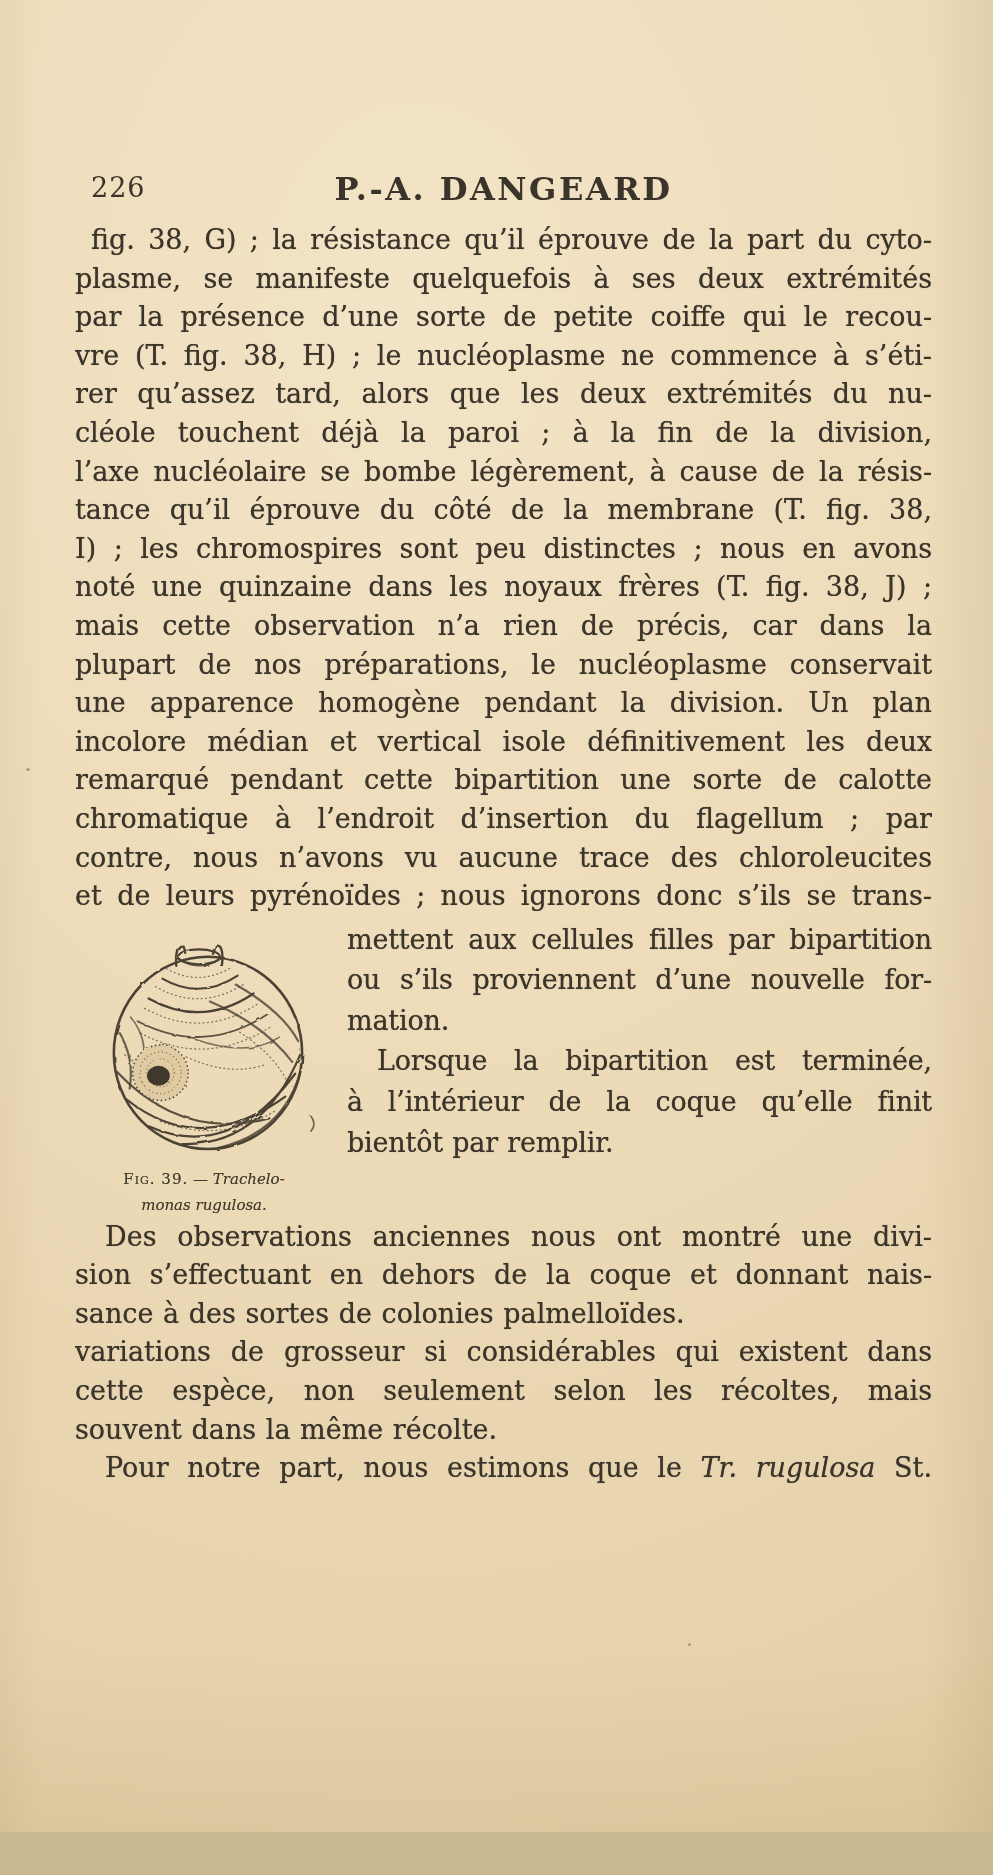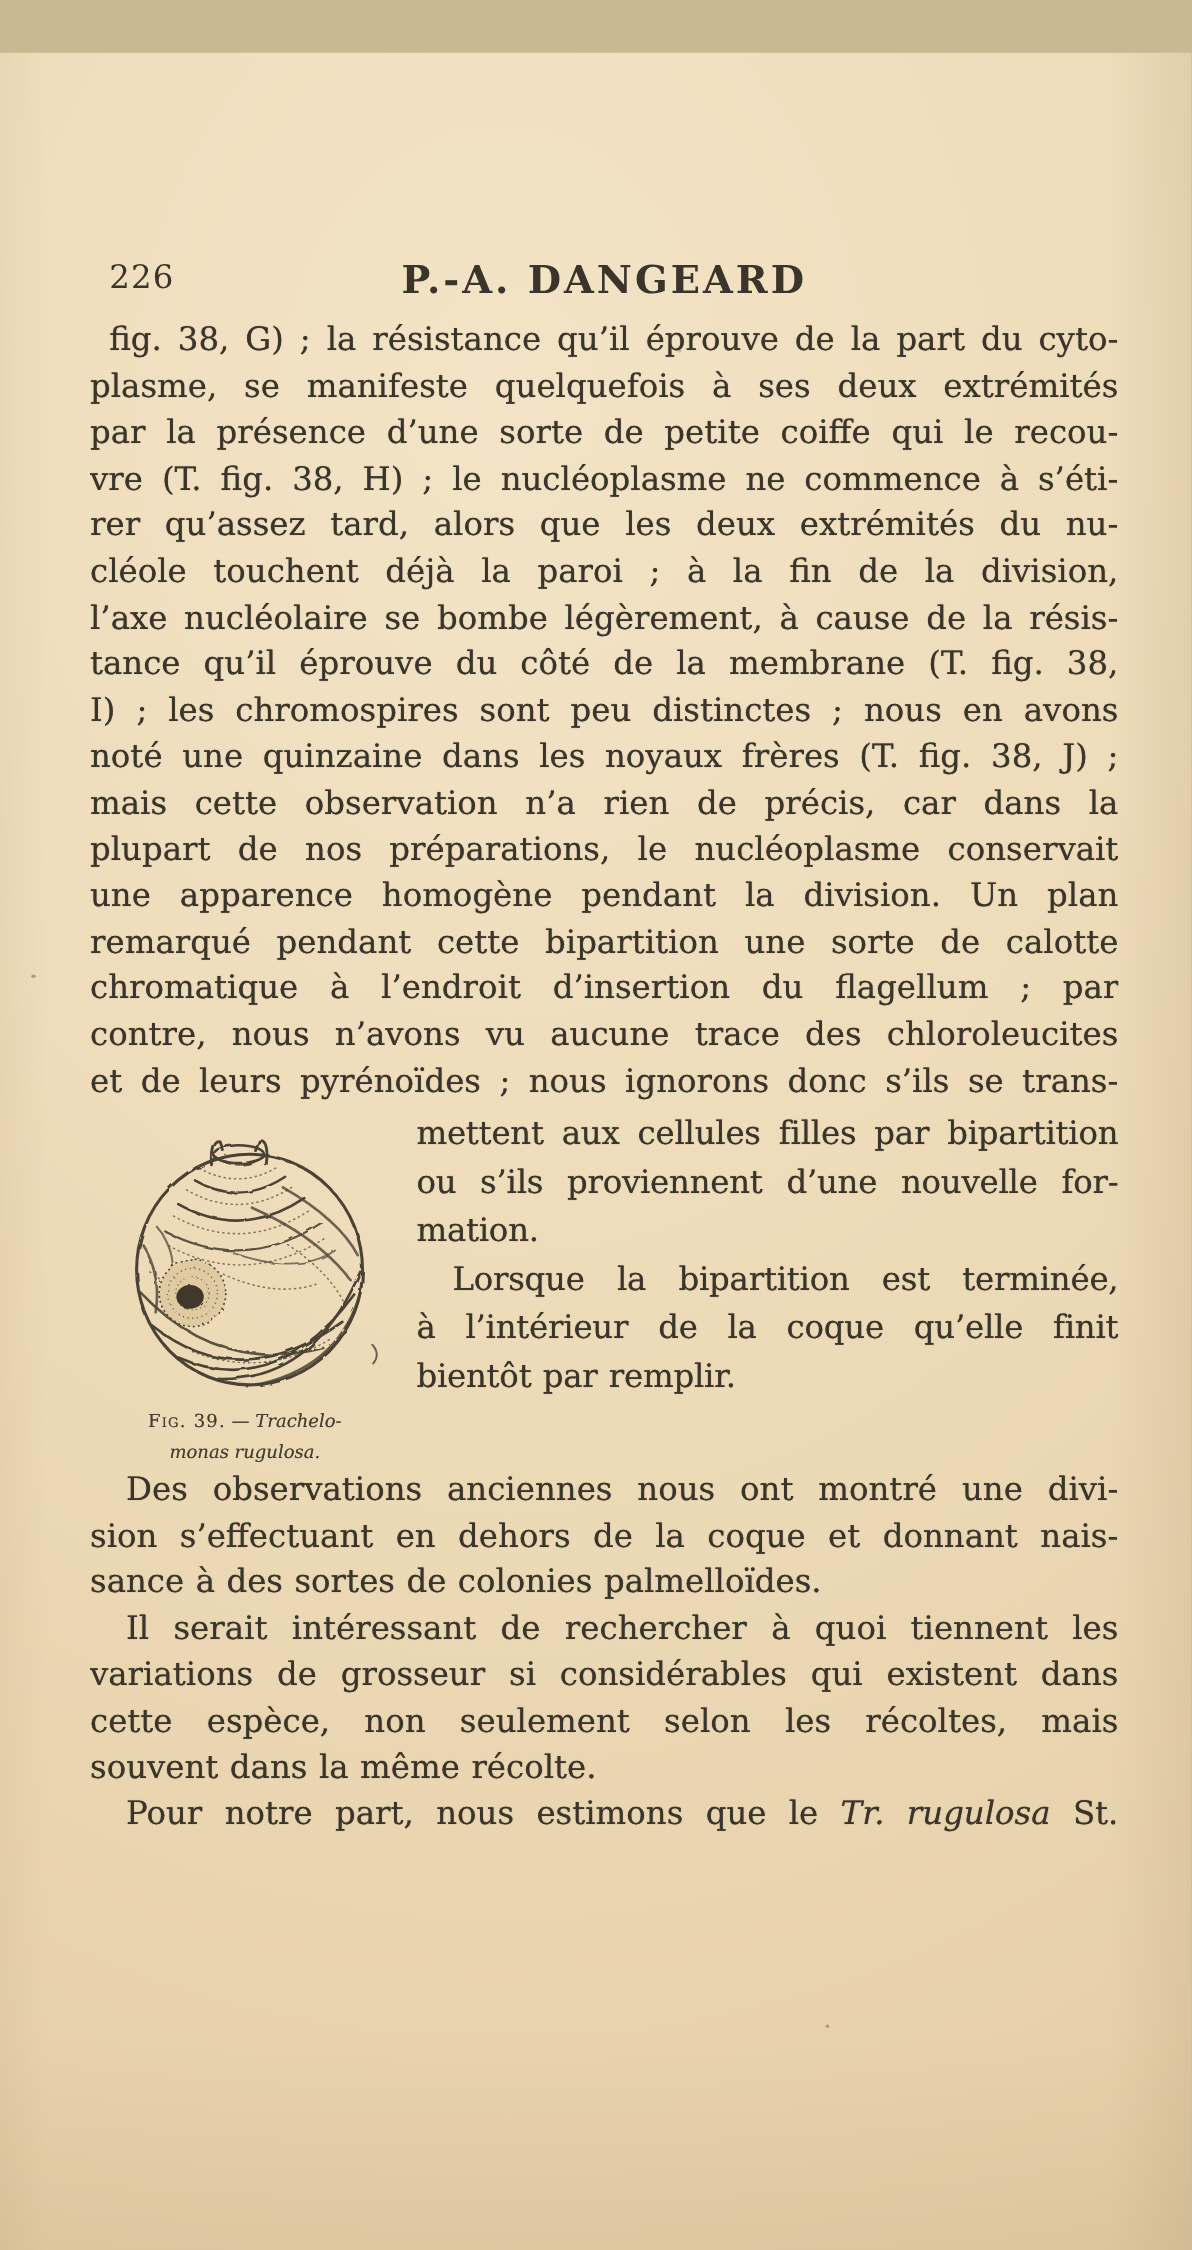--- a/index.html
+++ b/index.html
@@ -9,21 +9,20 @@
   }
   .page {
     position: relative;
     width: 993px;
     height: 1832px;
     overflow: hidden;
     color: #3a342a;
     font-family: "DejaVu Serif", "Liberation Serif", serif;
     background:
       radial-gradient(140% 95% at 42% 16%, #f3e4c7 0%, #eedcba 40%, #e9d5b0 70%, #e3cda4 100%);
-    margin-top: 44px;
   }
   
   .page::before {
     content: "";
     position: absolute; inset: 0;
     background:
       linear-gradient(to right, rgba(120,95,55,.06) 0, rgba(120,95,55,0) 4%, rgba(120,95,55,0) 93%, rgba(120,95,55,.10) 100%),
       linear-gradient(to bottom, rgba(120,95,55,0) 90%, rgba(120,95,55,.08) 100%);
     pointer-events: none;
   }
@@ -128,20 +127,21 @@
           <div class="line">vre (T. fig. 38, H) ; le nucléoplasme ne commence à s’éti-</div>
           <div class="line">rer qu’assez tard, alors que les deux extrémités du nu-</div>
           <div class="line">cléole touchent déjà la paroi ; à la fin de la division,</div>
           <div class="line">l’axe nucléolaire se bombe légèrement, à cause de la résis-</div>
           <div class="line">tance qu’il éprouve du côté de la membrane (T. fig. 38,</div>
           <div class="line">I) ; les chromospires sont peu distinctes ; nous en avons</div>
           <div class="line">noté une quinzaine dans les noyaux frères (T. fig. 38, J) ;</div>
           <div class="line">mais cette observation n’a rien de précis, car dans la</div>
           <div class="line">plupart de nos préparations, le nucléoplasme conservait</div>
           <div class="line">une apparence homogène pendant la division. Un plan</div>
+          <div class="line">incolore médian et vertical isole définitivement les deux</div>
           <div class="line">remarqué pendant cette bipartition une sorte de calotte</div>
           <div class="line">chromatique à l’endroit d’insertion du flagellum ; par</div>
           <div class="line">contre, nous n’avons vu aucune trace des chloroleucites</div>
           <div class="line">et de leurs pyrénoïdes ; nous ignorons donc s’ils se trans-</div>
         </div>
 
       <section class="figure-row">
 
         <figure class="fig-col" style="margin:0;">
           <svg class="fig-art" viewBox="0 0 230 218" aria-hidden="true">
@@ -211,21 +211,20 @@
             <div class="line">à l’intérieur de la coque qu’elle finit</div>
             <div class="line noj">bientôt par remplir.</div>
           </div>
 
       </section>
 
       <div>
           <div class="line indent">Des observations anciennes nous ont montré une divi-</div>
           <div class="line">sion s’effectuant en dehors de la coque et donnant nais-</div>
           <div class="line noj">sance à des sortes de colonies palmelloïdes.</div>
-          <div class="line indent">Il serait intéressant de rechercher à quoi tiennent les</div>
           <div class="line">variations de grosseur si considérables qui existent dans</div>
           <div class="line">cette espèce, non seulement selon les récoltes, mais</div>
           <div class="line noj">souvent dans la même récolte.</div>
         </div>
 
       <div class="line indent final-line"><span>Pour notre part, nous estimons que le </span><i>Tr. rugulosa</i><span> St.</span></div>
 
     </main>
   </div>
 </div>

